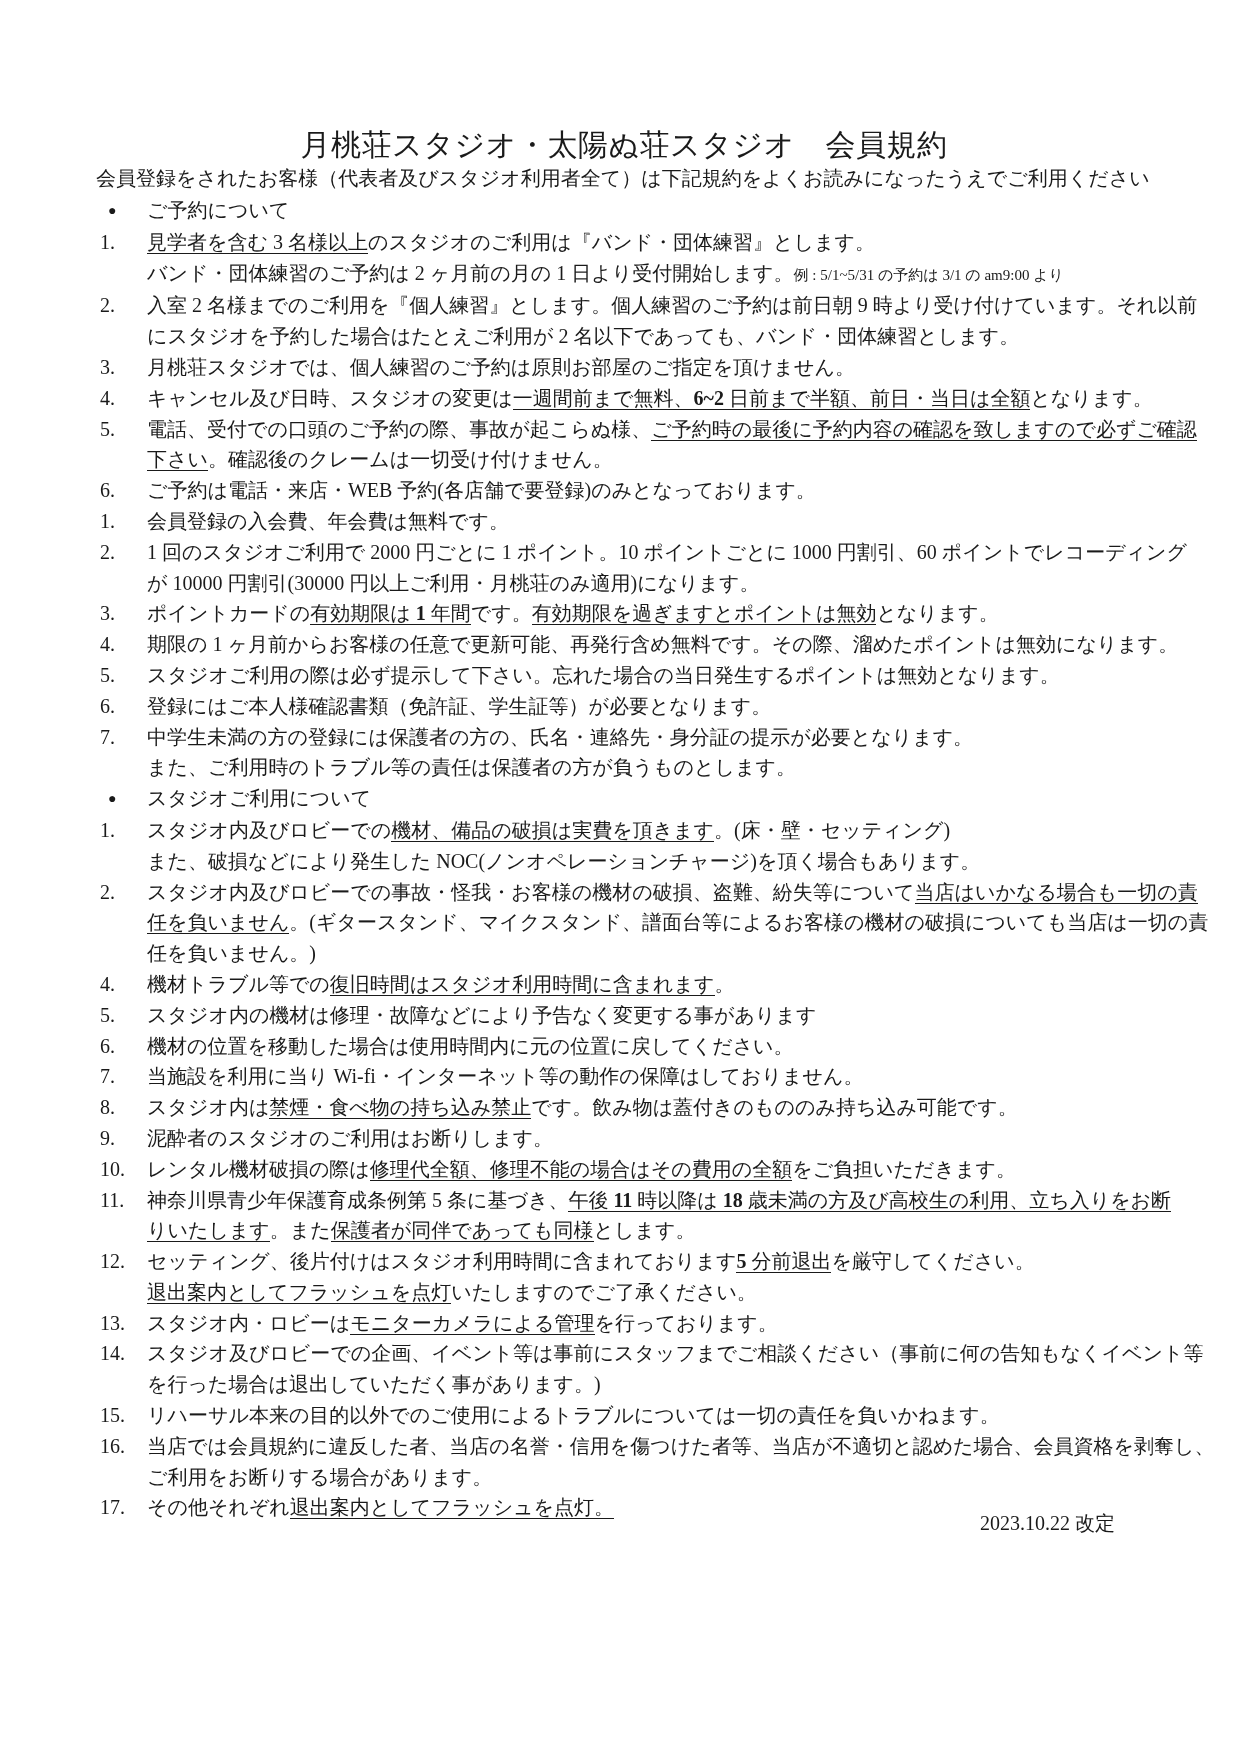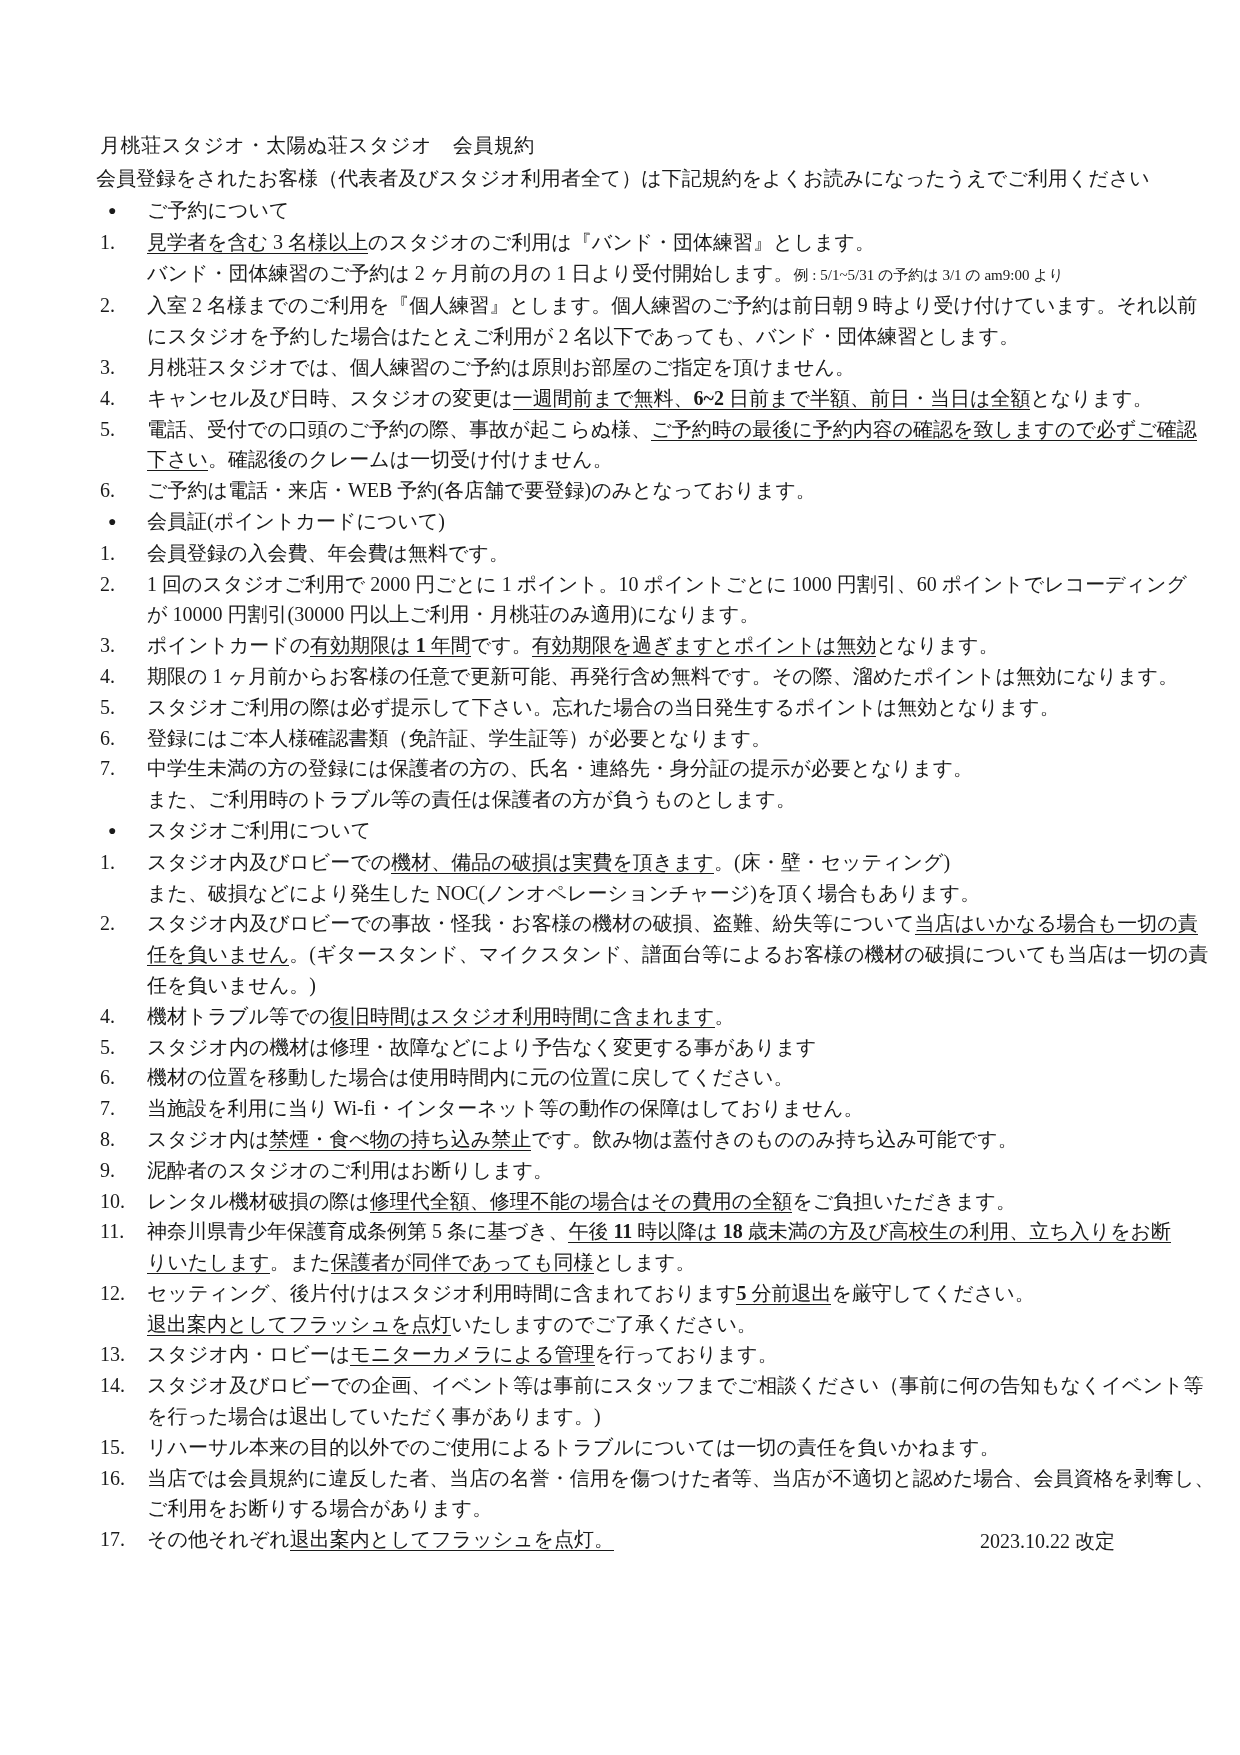--- a/index.html
+++ b/index.html
@@ -12,21 +12,22 @@
     height: 1755px;
     color: #1a1a1a;
     font-family: "Liberation Serif", "DejaVu Serif", serif;
     overflow: hidden;
   }
   .page {
     padding: 128px 0 0 100px;
     width: 1048px;
   }
   .title {
-    font-size: 20px;
+    text-align: center;
+    font-size: 30px;
     line-height: 34px;
     white-space: nowrap;
     letter-spacing: 0.5px;
   }
   .intro {
     font-size: 20px;
     line-height: 33px;
     margin-left: -4px;
     white-space: nowrap;
   }
@@ -53,41 +54,40 @@
   }
   .seg.b {
     font-weight: bold;
   }
   .seg.small {
     font-size: 15px;
   }
   .revision {
     position: absolute;
     right: 33px;
-    top: 2px;
+    top: 16px;
   }
 </style>
 </head>
 <body>
 
 <div class="page">
   <div class="title">月桃荘スタジオ・太陽ぬ荘スタジオ　会員規約</div>
   <div class="intro">会員登録をされたお客様（代表者及びスタジオ利用者全て）は下記規約をよくお読みになったうえでご利用ください</div>
   <div id="doc-body">
       <div class="line heading"><span class="bullet">●</span><span class="heading-label">ご予約について</span></div>
       <div class="line"><span class="num">1.</span><span class="seg u">見学者を含む 3 名様以上</span><span class="seg">のスタジオのご利用は『バンド・団体練習』とします。</span></div>
       <div class="line"><span class="num"></span><span class="seg">バンド・団体練習のご予約は 2 ヶ月前の月の 1 日より受付開始します。</span><span class="seg small">例 : 5/1~5/31 の予約は 3/1 の am9:00 より</span></div>
       <div class="line"><span class="num">2.</span><span class="seg">入室 2 名様までのご利用を『個人練習』とします。個人練習のご予約は前日朝 9 時より受け付けています。それ以前</span></div>
       <div class="line"><span class="num"></span><span class="seg">にスタジオを予約した場合はたとえご利用が 2 名以下であっても、バンド・団体練習とします。</span></div>
       <div class="line"><span class="num">3.</span><span class="seg">月桃荘スタジオでは、個人練習のご予約は原則お部屋のご指定を頂けません。</span></div>
       <div class="line"><span class="num">4.</span><span class="seg">キャンセル及び日時、スタジオの変更は</span><span class="seg u">一週間前まで無料、</span><span class="seg u b">6~2</span><span class="seg u"> 日前まで半額、前日・当日は全額</span><span class="seg">となります。</span></div>
       <div class="line"><span class="num">5.</span><span class="seg">電話、受付での口頭のご予約の際、事故が起こらぬ様、</span><span class="seg u">ご予約時の最後に予約内容の確認を致しますので必ずご確認</span></div>
       <div class="line"><span class="num"></span><span class="seg u">下さい</span><span class="seg">。確認後のクレームは一切受け付けません。</span></div>
       <div class="line"><span class="num">6.</span><span class="seg">ご予約は電話・来店・WEB 予約(各店舗で要登録)のみとなっております。</span></div>
-      <div class="line heading"><span class="bullet">●</span><span class="heading-label">会員証(ポイントカードについて)</span></div>
       <div class="line"><span class="num">1.</span><span class="seg">会員登録の入会費、年会費は無料です。</span></div>
       <div class="line"><span class="num">2.</span><span class="seg">1 回のスタジオご利用で 2000 円ごとに 1 ポイント。10 ポイントごとに 1000 円割引、60 ポイントでレコーディング</span></div>
       <div class="line"><span class="num"></span><span class="seg">が 10000 円割引(30000 円以上ご利用・月桃荘のみ適用)になります。</span></div>
       <div class="line"><span class="num">3.</span><span class="seg">ポイントカードの</span><span class="seg u">有効期限は </span><span class="seg u b">1</span><span class="seg u"> 年間</span><span class="seg">です。</span><span class="seg u">有効期限を過ぎますとポイントは無効</span><span class="seg">となります。</span></div>
       <div class="line"><span class="num">4.</span><span class="seg">期限の 1 ヶ月前からお客様の任意で更新可能、再発行含め無料です。その際、溜めたポイントは無効になります。</span></div>
       <div class="line"><span class="num">5.</span><span class="seg">スタジオご利用の際は必ず提示して下さい。忘れた場合の当日発生するポイントは無効となります。</span></div>
       <div class="line"><span class="num">6.</span><span class="seg">登録にはご本人様確認書類（免許証、学生証等）が必要となります。</span></div>
       <div class="line"><span class="num">7.</span><span class="seg">中学生未満の方の登録には保護者の方の、氏名・連絡先・身分証の提示が必要となります。</span></div>
       <div class="line"><span class="num"></span><span class="seg">また、ご利用時のトラブル等の責任は保護者の方が負うものとします。</span></div>
       <div class="line heading"><span class="bullet">●</span><span class="heading-label">スタジオご利用について</span></div>

